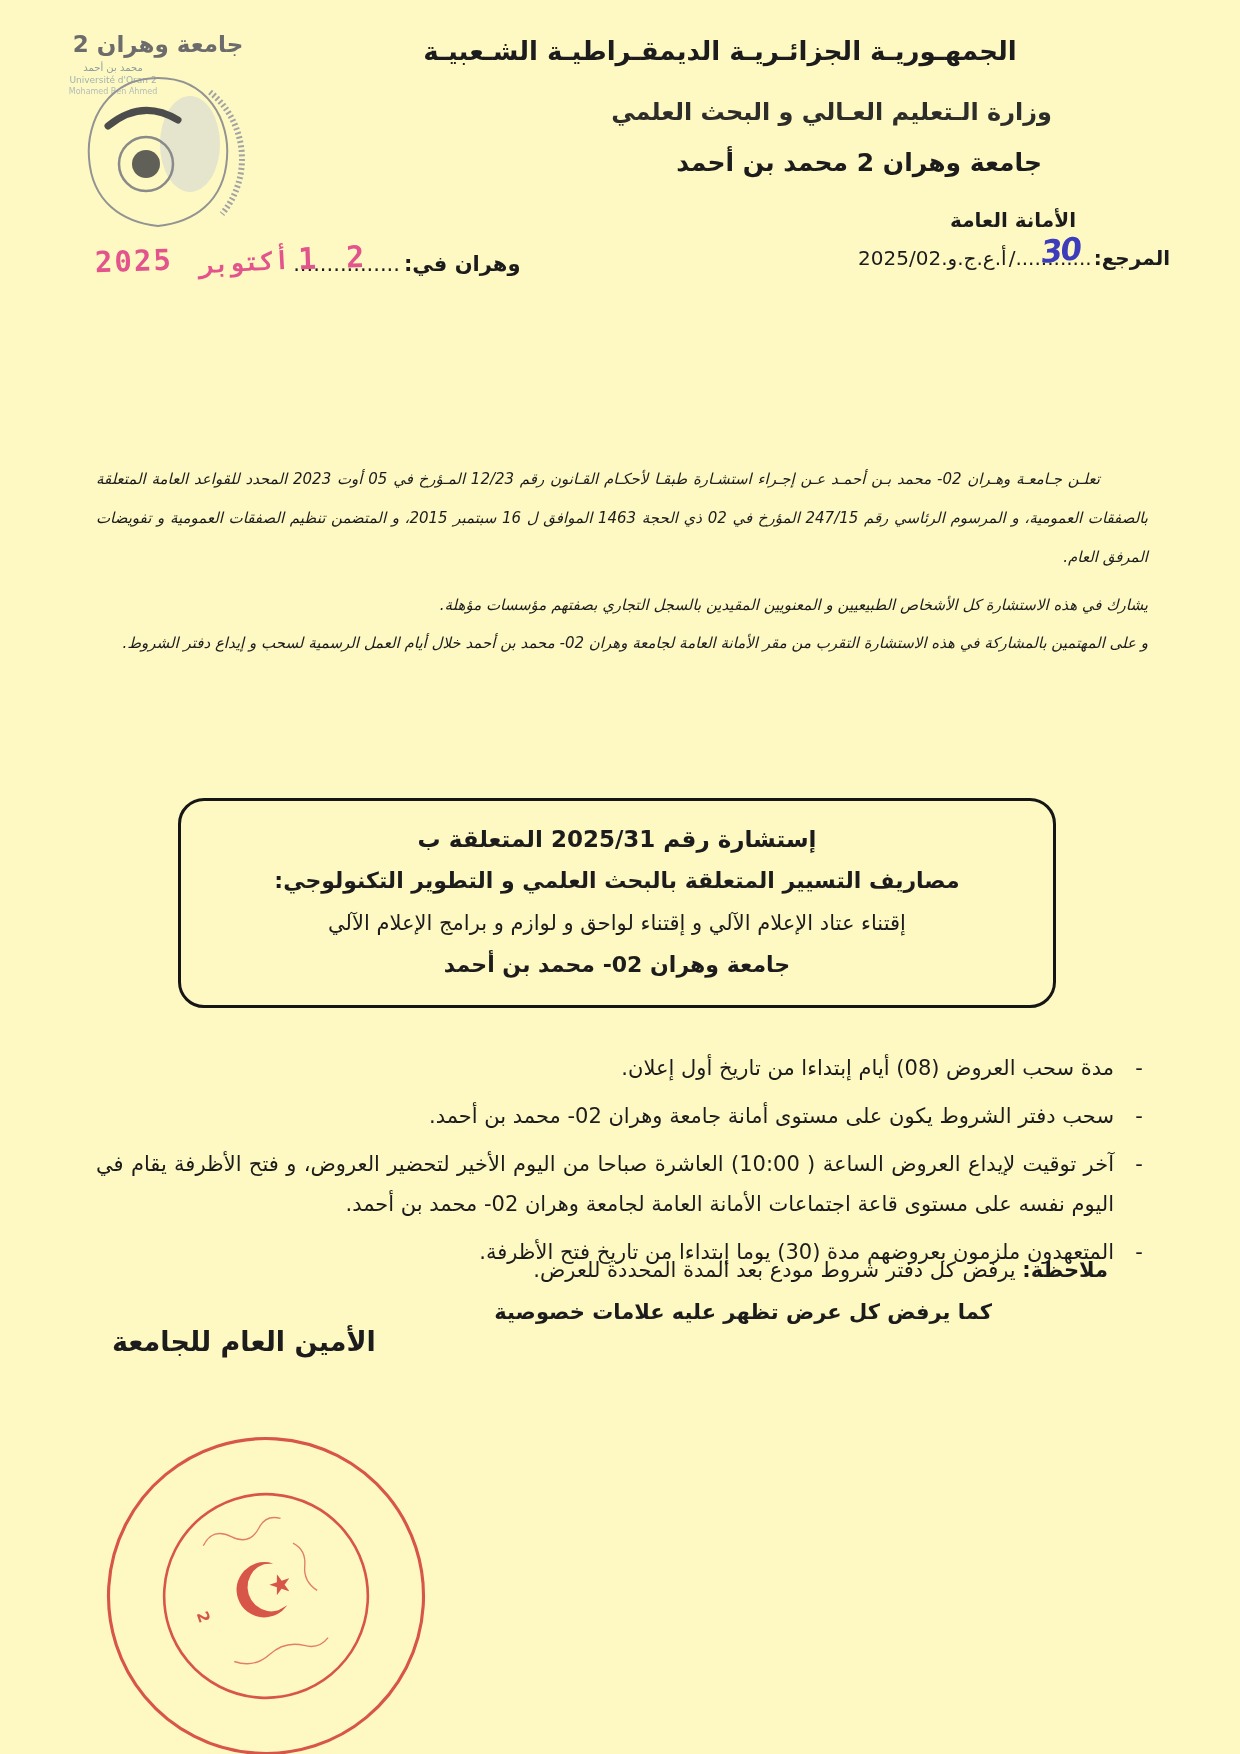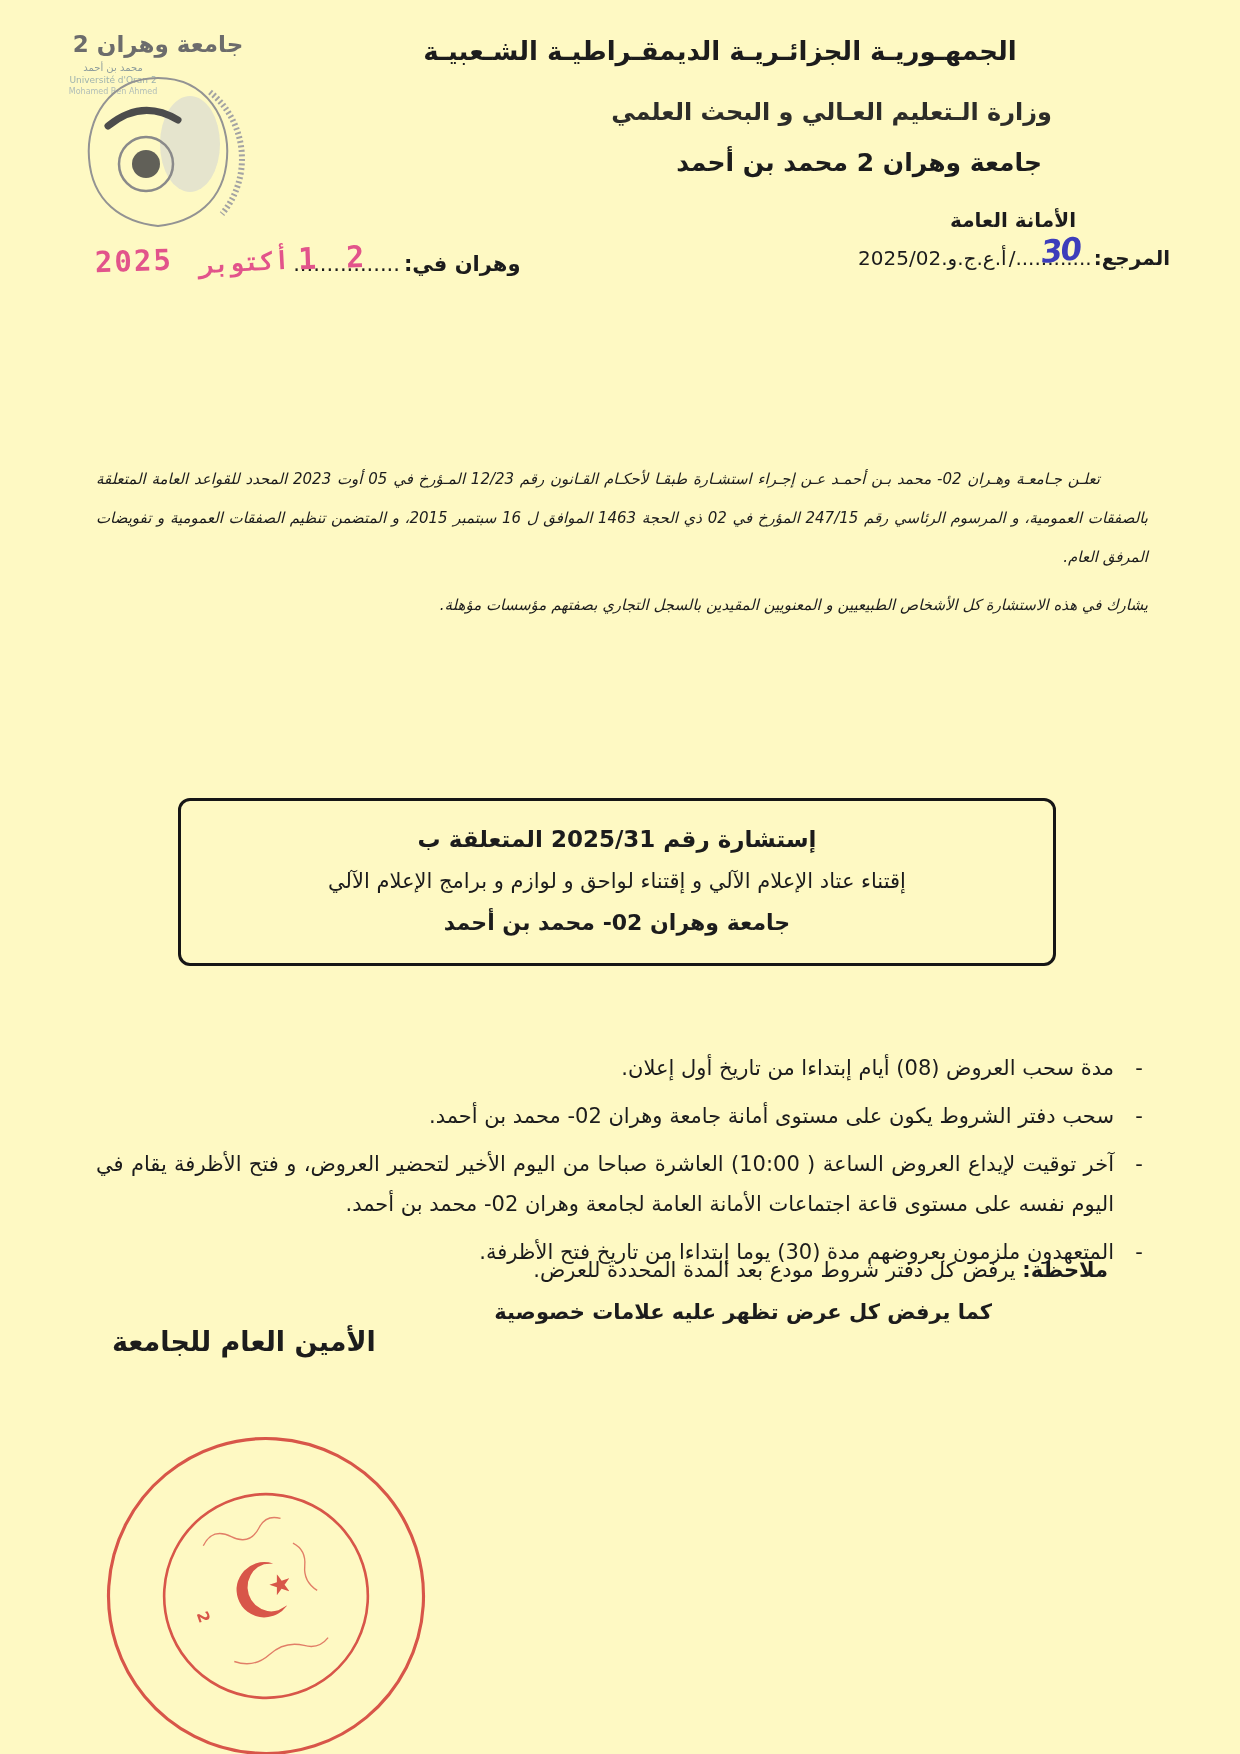--- a/index.html
+++ b/index.html
@@ -53,21 +53,21 @@
 
   
   .body-text{font-size:15px;line-height:39px;text-align:justify;font-style:italic;}
   .para1{left:96px;top:460px;width:1052px;text-indent:48px;}
   .para2{left:96px;top:586px;width:1052px;}
   .para3{left:96px;top:624px;width:1052px;}
 
   
   .box{
     left:178px;top:798px;width:878px;
-    border:3.5px solid #161616;border-radius:12px;
+    border:3.5px solid #161616;border-radius:26px;
     padding:16px 30px 18px;text-align:center;
     box-sizing:border-box;
   }
   .box-line{line-height:40px;margin:2px 0;}
   .box-l0{font-size:23px;font-weight:bold;}
   .box-l1{font-size:22px;font-weight:bold;}
   .box-l2{font-size:21px;}
   .box-l3{font-size:22px;font-weight:bold;}
   .box-l4{font-size:22px;font-weight:bold;}
 
@@ -122,23 +122,25 @@
       <span>................</span>
       <span class="stamp-ink pd-day">2 1</span>
     </span>
     <span class="stamp-ink pd-month">أكتوبر</span>
     <span class="stamp-ink pd-year">2025</span>
   </div>
 
 
   <div class="abs body-text para1">تعلـن جـامعـة وهـران 02- محمد بـن أحمـد عـن إجـراء استشـارة طبقـا لأحكـام القـانون رقم 12/23 المـؤرخ في 05 أوت 2023 المحدد للقواعد العامة المتعلقة بالصفقات العمومية، و المرسوم الرئاسي رقم 247/15 المؤرخ في 02 ذي الحجة 1463 الموافق ل 16 سبتمبر 2015، و المتضمن تنظيم الصفقات العمومية و تفويضات المرفق العام.</div>
   <div class="abs body-text para2">يشارك في هذه الاستشارة كل الأشخاص الطبيعيين و المعنويين المقيدين بالسجل التجاري بصفتهم مؤسسات مؤهلة.</div>
+  <div class="abs body-text para3">و على المهتمين بالمشاركة في هذه الاستشارة التقرب من مقر الأمانة العامة لجامعة وهران 02- محمد بن أحمد خلال أيام العمل الرسمية لسحب و إيداع دفتر الشروط.</div>
 
   <div class="abs box">
     <div class="box-line box-l0">إستشارة رقم 2025/31  المتعلقة ب</div>
+    <div class="box-line box-l1">مصاريف التسيير المتعلقة بالبحث العلمي و التطوير التكنولوجي:</div>
     <div class="box-line box-l2">إقتناء عتاد الإعلام الآلي و إقتناء لواحق و لوازم و برامج الإعلام الآلي</div>
     <div class="box-line box-l4">جامعة وهران 02- محمد بن أحمد</div>
   </div>
 
   <div class="abs bullets">
     <div class="bullet">
       <span class="bullet-dash">-</span>
       <span class="bullet-text">مدة سحب العروض (08) أيام إبتداءا من تاريخ أول إعلان.</span>
     </div>
     <div class="bullet">

